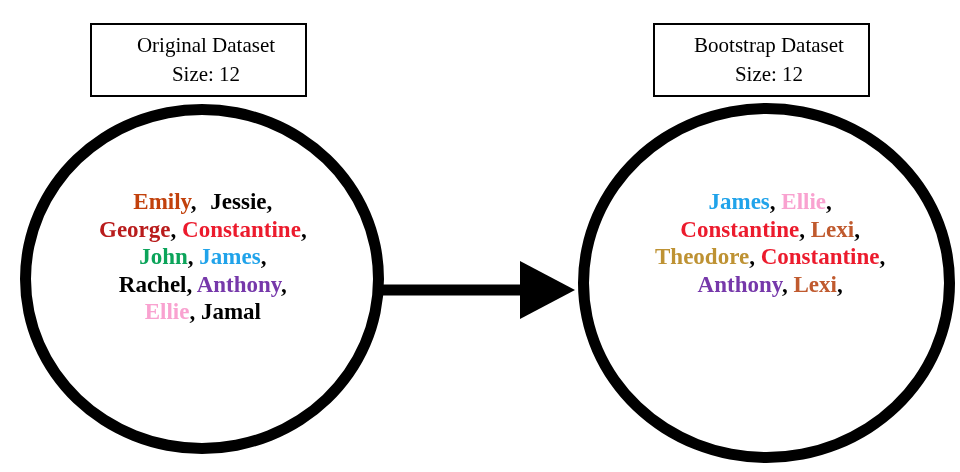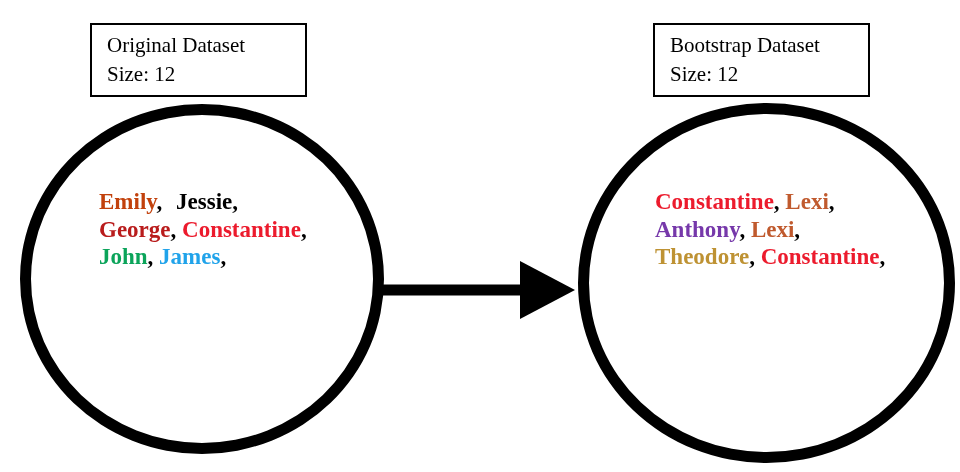--- a/index.html
+++ b/index.html
@@ -4,20 +4,21 @@
 <style>
   html, body { margin: 0; padding: 0; background: #ffffff; }
   .canvas {
     position: relative;
     width: 960px;
     height: 472px;
     background: #ffffff;
     overflow: hidden;
     font-family: "Liberation Serif", "DejaVu Serif", serif;
     color: #000;
+    text-align: center;
   }
   .label-box {
     position: absolute;
     width: 217px;
     height: 74px;
     box-sizing: border-box;
     border: 2px solid #000;
     background: #fff;
     padding: 6px 0 0 15px;
     font-size: 21px;
@@ -70,25 +71,28 @@
     <div>Size: 12</div>
   </div>
 
   <div class="sample-circle" id="circle-original"></div>
   <div class="sample-circle" id="circle-bootstrap"></div>
 
   <div class="names" id="names-original">
       <div><span style="color: #c2410c;">Emily</span><span style="color: rgb(0, 0, 0);">, </span><span style="color: rgb(0, 0, 0); margin-left: 8px;">Jessie</span><span style="color: rgb(0, 0, 0);">,</span></div>
       <div><span style="color: #b91c1c;">George</span><span style="color: rgb(0, 0, 0);">, </span><span style="color: rgb(236, 27, 45);">Constantine</span><span style="color: rgb(0, 0, 0);">,</span></div>
       <div><span style="color: rgb(11, 164, 90);">John</span><span style="color: rgb(0, 0, 0);">, </span><span style="color: rgb(32, 163, 234);">James</span><span style="color: rgb(0, 0, 0);">,</span></div>
+      <div><span style="color: rgb(0, 0, 0);">Rachel</span><span style="color: rgb(0, 0, 0);">, </span><span style="color: rgb(118, 56, 170);">Anthony</span><span style="color: rgb(0, 0, 0);">,</span></div>
+      <div><span style="color: rgb(249, 162, 208);">Ellie</span><span style="color: rgb(0, 0, 0);">, </span><span style="color: rgb(0, 0, 0);">Jamal</span></div>
     </div>
   <div class="names" id="names-bootstrap">
+      <div><span style="color: rgb(32, 163, 234);">James</span><span style="color: rgb(0, 0, 0);">, </span><span style="color: rgb(249, 162, 208);">Ellie</span><span style="color: rgb(0, 0, 0);">,</span></div>
       <div><span style="color: rgb(236, 27, 45);">Constantine</span><span style="color: rgb(0, 0, 0);">, </span><span style="color: rgb(192, 90, 46);">Lexi</span><span style="color: rgb(0, 0, 0);">,</span></div>
+      <div><span style="color: rgb(190, 146, 51);">Theodore</span><span style="color: rgb(0, 0, 0);">, </span><span style="color: rgb(236, 27, 45);">Constantine</span><span style="color: rgb(0, 0, 0);">,</span></div>
       <div><span style="color: rgb(118, 56, 170);">Anthony</span><span style="color: rgb(0, 0, 0);">, </span><span style="color: rgb(192, 90, 46);">Lexi</span><span style="color: rgb(0, 0, 0);">,</span></div>
-      <div><span style="color: rgb(190, 146, 51);">Theodore</span><span style="color: rgb(0, 0, 0);">, </span><span style="color: rgb(236, 27, 45);">Constantine</span><span style="color: rgb(0, 0, 0);">,</span></div>
     </div>
 
   <svg id="arrow" viewBox="0 0 205 74" aria-hidden="true">
     <line x1="7" y1="37" x2="150" y2="37" stroke="#000" stroke-width="11"></line>
     <polygon points="145,8 145,66 200,37" fill="#000"></polygon>
   </svg>
 
 </div>
 
 </body></html>

